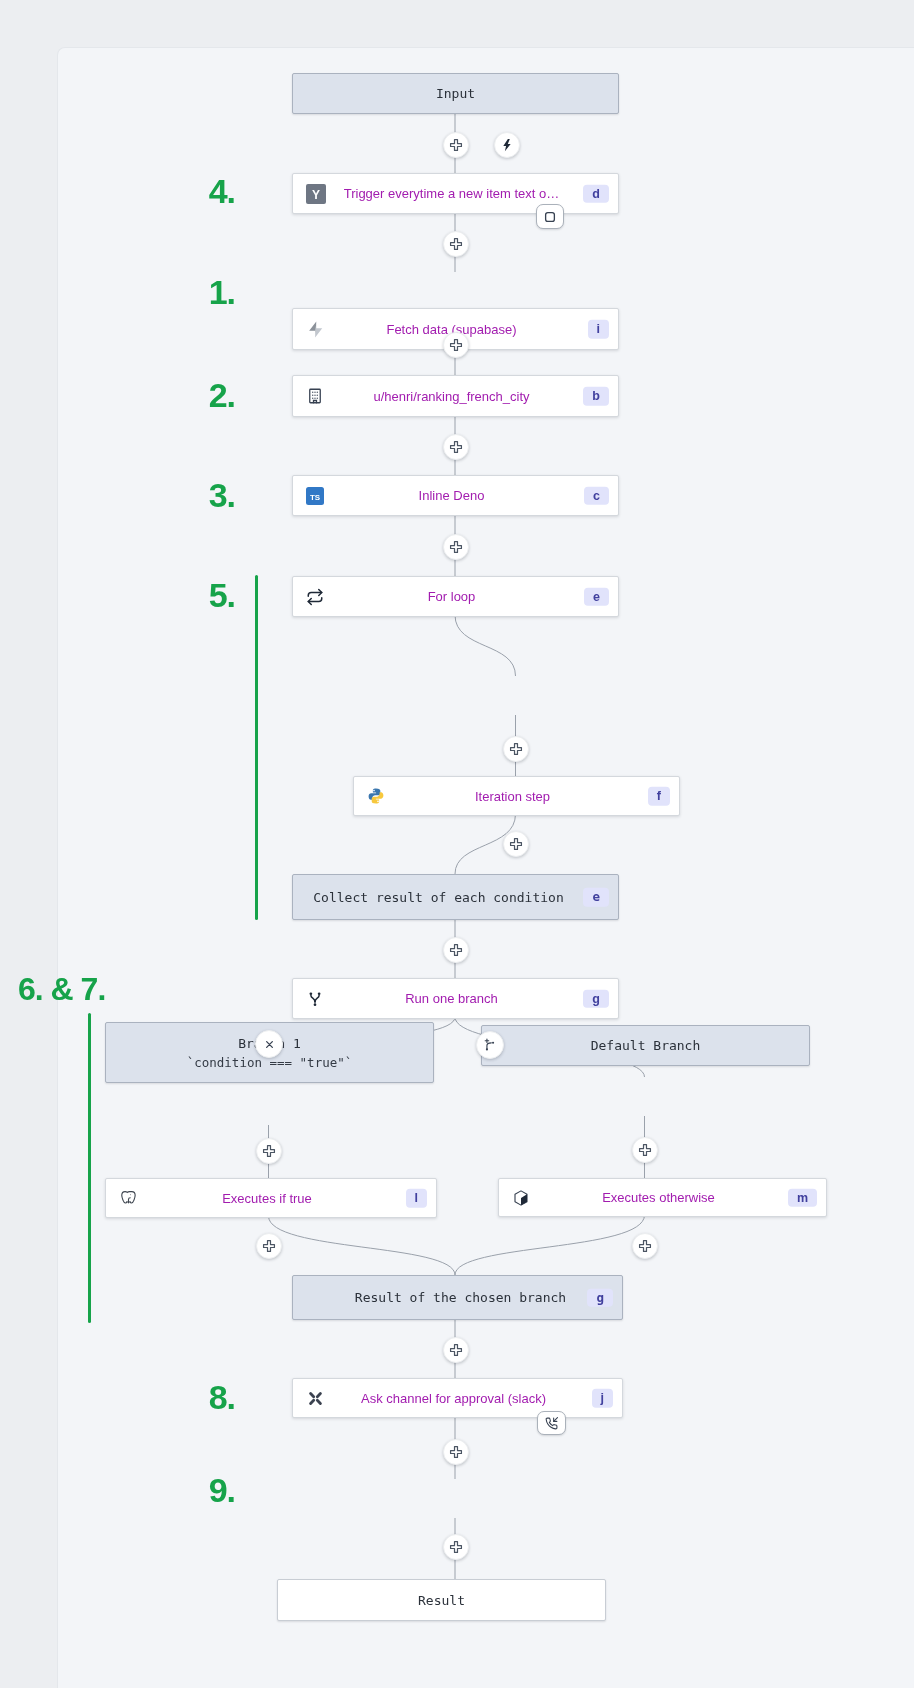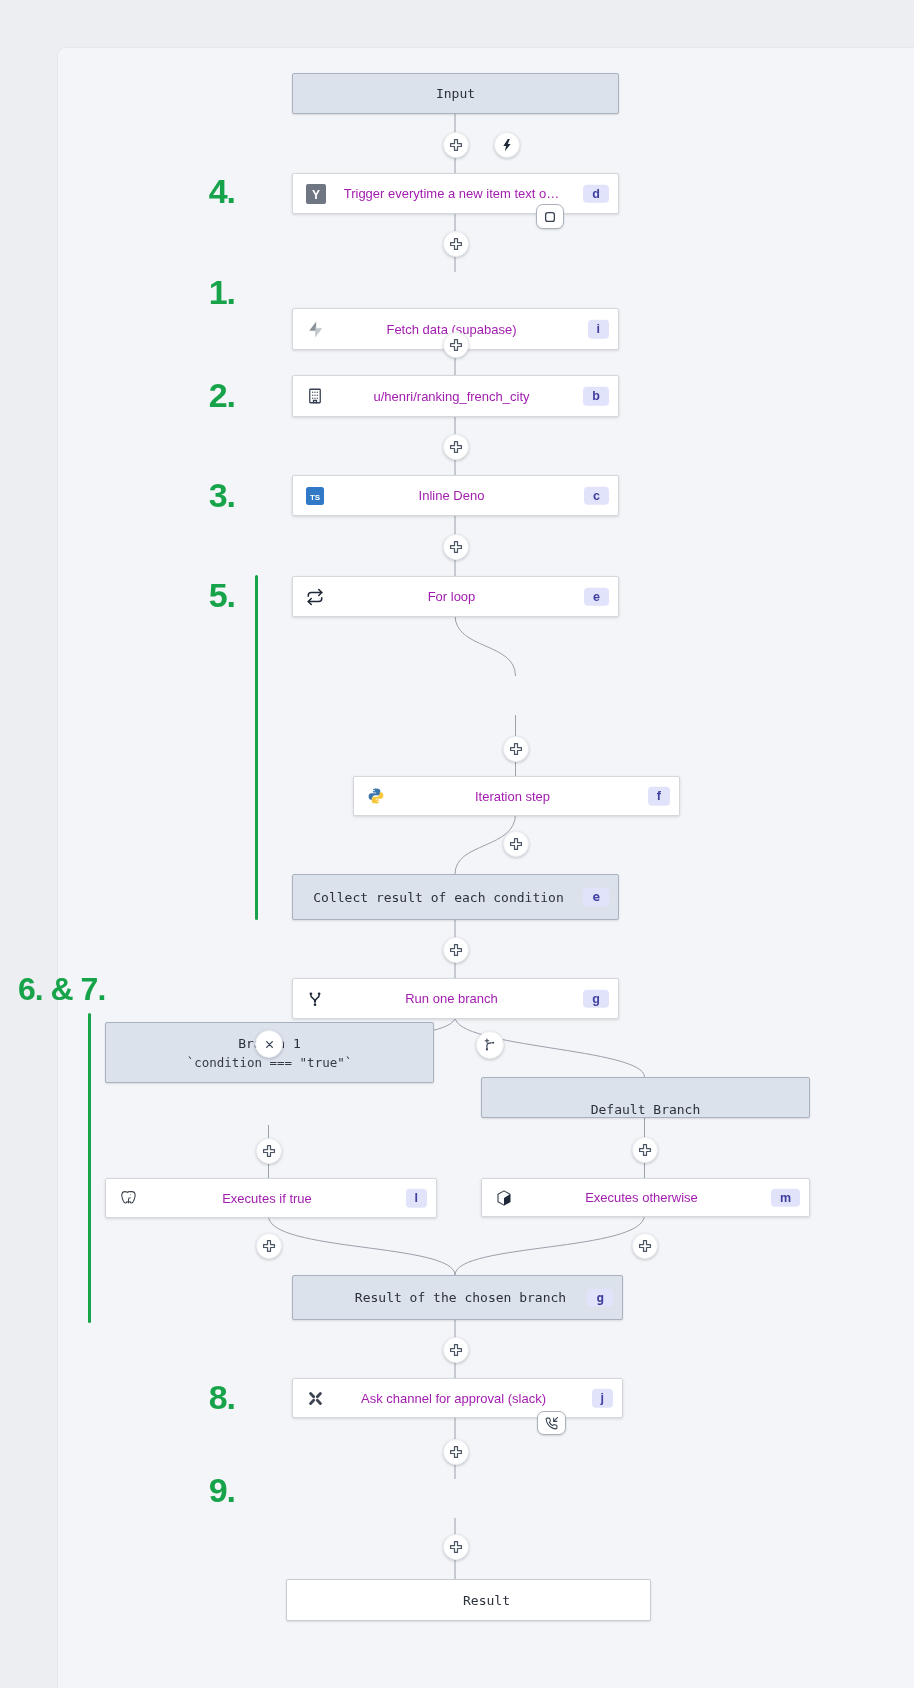--- a/index.html
+++ b/index.html
@@ -176,37 +176,37 @@
         <circle cx="11.5" cy="5.5" r="1.2" fill="#374151" stroke="none"></circle>
         <path d="M4.5 1.2 v4 M2.5 3.2 h4"></path>
       </svg>
   </div>
 
   <div class="gbox" style="left:105px;top:1022px;width:327px;height:59px;">
     <span>Branch 1</span>
     <span class="cond">`condition === "true"`</span>
   </div>
 
-  <div class="gbox" style="left:481px;top:1077px;width:327px;height:39px;justify-content:flex-end;">
+  <div class="gbox" style="left:481px;top:1025px;width:327px;height:39px;">
     <span>Default Branch</span>
   </div>
 
   <div class="node" style="left:105px;top:1178px;width:330px;height:38px;">
     <span class="nicon">
       <svg width="19" height="19" viewBox="0 0 24 24" fill="none" stroke="#3f4650" stroke-width="1.4" stroke-linecap="round">
           <path d="M16.2 3.3c2.6 0 4.2 1.9 4.2 4.7 0 2.1-.8 4.2-1.5 6.1-.7 1.9-1.5 3.6-3 3.6-1 0-1.6-.6-1.8-1.5-.5.3-1.3.5-2.1.5-.9 0-1.6-.2-2.1-.5-.2.9-.9 1.5-1.9 1.5-1.5 0-2.3-1.7-3-3.6-.7-1.9-1.5-4-1.5-6.1 0-2.8 1.6-4.7 4.2-4.7 1.2 0 2.1.4 2.8 1 .7-.6 1.6-1 2.8-1z"></path>
           <path d="M12 17.5v-4.2c0-1.5 1.1-2.2 2.2-2.2"></path>
           <circle cx="14.6" cy="7.2" r=".6" fill="#3f4650" stroke="none"></circle>
         </svg>
     </span>
     <span class="nlabel">Executes if true</span>
     <span class="badge">l</span>
   </div>
 
-  <div class="node" style="left:481px;top:1178px;width:327px;height:37px;align-items:center;">
+  <div class="node" style="left:498px;top:1178px;width:327px;height:37px;align-items:center;">
     <span class="nicon">
       <svg width="18" height="18" viewBox="0 0 24 24">
           <path d="M12 2.5 20 7v10l-8 4.5L4 17V7z" fill="none" stroke="#374151" stroke-width="1.5" stroke-linejoin="round"></path>
           <path d="M12 12 20 7v10l-8 4.5z" fill="#1f2937"></path>
         </svg>
     </span>
     <span class="nlabel">Executes otherwise</span>
     <span class="badge">m</span>
   </div>
 
@@ -229,21 +229,21 @@
   </div>
   <div class="pill" style="left:537px;top:1411px;width:27px;height:22px;">
     <svg width="13" height="13" viewBox="0 0 24 24" fill="none" stroke="#374151" stroke-width="2" stroke-linecap="round" stroke-linejoin="round">
         <polyline points="16 2 16 8 22 8"></polyline>
         <line x1="23" y1="1" x2="16" y2="8"></line>
         <path d="M22 16.92v3a2 2 0 0 1-2.18 2 19.79 19.79 0 0 1-8.63-3.07 19.5 19.5 0 0 1-6-6 19.79 19.79 0 0 1-3.07-8.67A2 2 0 0 1 4.11 2h3a2 2 0 0 1 2 1.72 12.84 12.84 0 0 0 .7 2.81 2 2 0 0 1-.45 2.11L8.09 9.91a16 16 0 0 0 6 6l1.27-1.27a2 2 0 0 1 2.11-.45 12.84 12.84 0 0 0 2.81.7A2 2 0 0 1 22 16.92z"></path>
       </svg>
   </div>
 
 
-  <div class="gbox wbox" style="left:286px;top:1579px;width:327px;height:40px;padding-left:36px;">
+  <div class="gbox wbox" style="left:277px;top:1579px;width:327px;height:40px;">
     <span>Result</span>
   </div>
 
   <div class="cbtn" style="left:455px;top:144px;">
       <svg width="14" height="14" viewBox="0 0 16 16">
         <path d="M6.3 1.8h3.4v4.5h4.5v3.4H9.7v4.5H6.3V9.7H1.8V6.3h4.5z" fill="#fff" stroke="#4b5563" stroke-width="1.4" stroke-linejoin="round"></path>
       </svg>
     </div>
   <div class="cbtn" style="left:506px;top:144px;">
       <svg width="14" height="14" viewBox="0 0 16 16">

